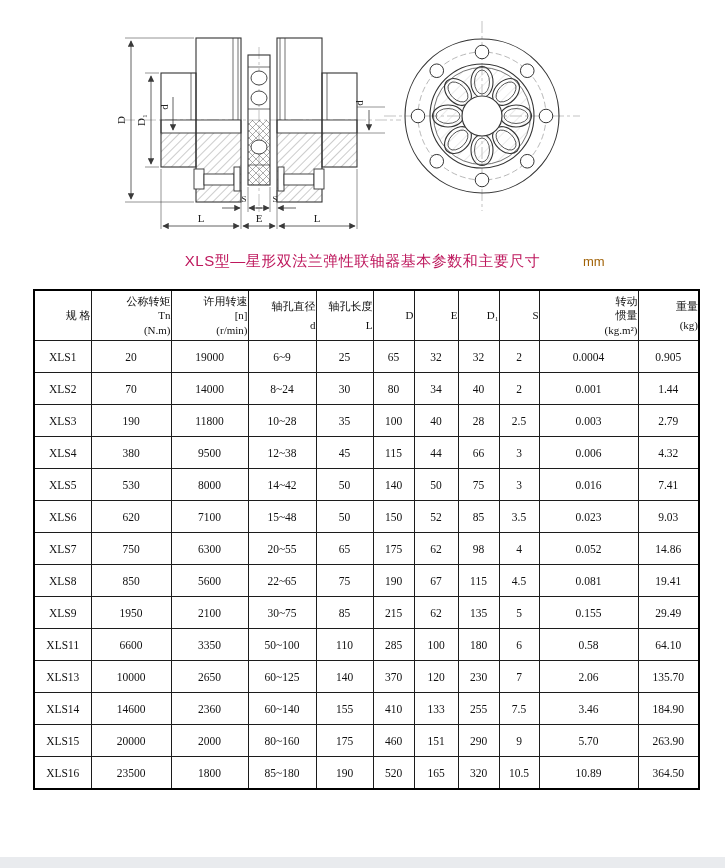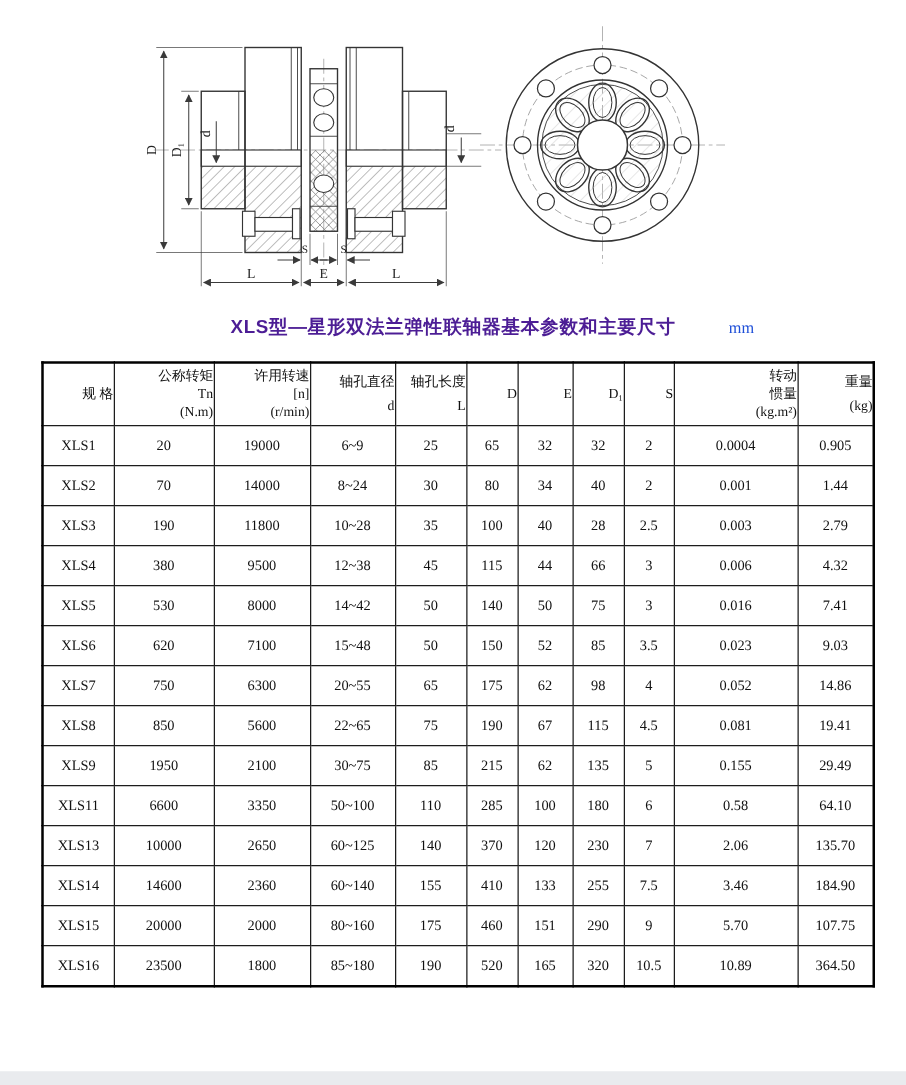--- a/index.html
+++ b/index.html
@@ -22,24 +22,24 @@
   .ol2{fill:none;stroke:#343434;stroke-width:1.1;}
   .thin2{fill:none;stroke:#343434;stroke-width:0.7;}
   .bc{fill:none;stroke:#9a9a9a;stroke-width:0.7;stroke-dasharray:6 3;}
   .hole{fill:#ffffff;stroke:#343434;stroke-width:1;}
   .po{fill:none;stroke:#343434;stroke-width:1.1;}
   .pi{fill:none;stroke:#343434;stroke-width:0.8;}
   
   #title-row{position:absolute;left:0;top:252px;width:725px;height:24px;}
   #doc-title{position:absolute;left:0;top:0;width:725px;text-align:center;
              font-family:"Liberation Sans","DejaVu Sans",sans-serif;
-             font-weight:700;font-size:15px;letter-spacing:0.5px;color:#4c1d95;}
+             font-weight:400;font-size:15px;letter-spacing:0.5px;color:#be185d;}
   #unit-label{position:absolute;left:583px;top:2px;
-              font-family:Liberation Serif, serif;
-              font-size:13px;color:#1d4ed8;}
+              font-family:Liberation Sans, sans-serif;
+              font-size:13px;color:#a16207;}
   
   #spec-table-wrap{position:absolute;left:33px;top:289px;}
   table{border-collapse:collapse;table-layout:fixed;width:665px;
         border:2px solid #000;}
   th,td{border:1px solid #1c1c1c;text-align:center;vertical-align:middle;
         padding:0;font-weight:normal;overflow:hidden;}
   th{height:49px;font-size:11px;text-align:right;}
   td{height:31px;font-size:11.5px;}
   .hl{line-height:1.3;}
   .sp{height:4px;line-height:4px;}
@@ -439,21 +439,21 @@
             <td>XLS15</td>
             <td>20000</td>
             <td>2000</td>
             <td>80~160</td>
             <td>175</td>
             <td>460</td>
             <td>151</td>
             <td>290</td>
             <td>9</td>
             <td>5.70</td>
-            <td>107.75</td>
+            <td>263.90</td>
           </tr>
           <tr>
             <td>XLS16</td>
             <td>23500</td>
             <td>1800</td>
             <td>85~180</td>
             <td>190</td>
             <td>520</td>
             <td>165</td>
             <td>320</td>

